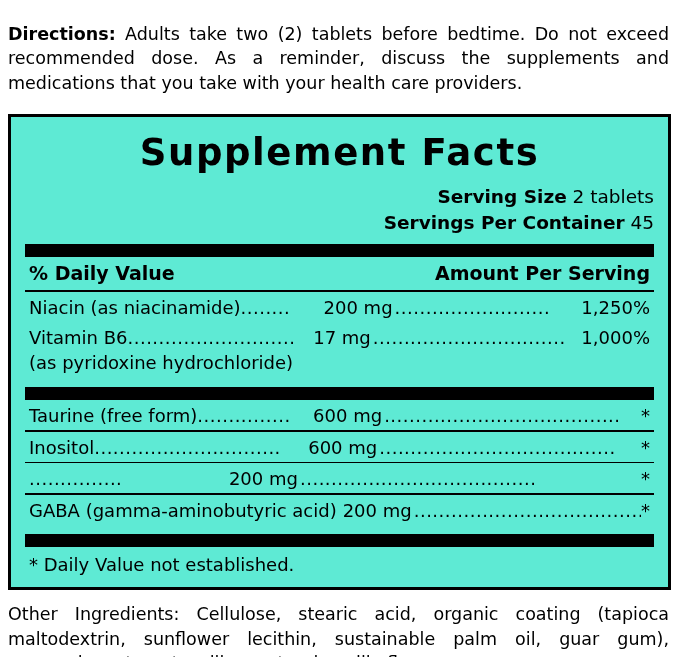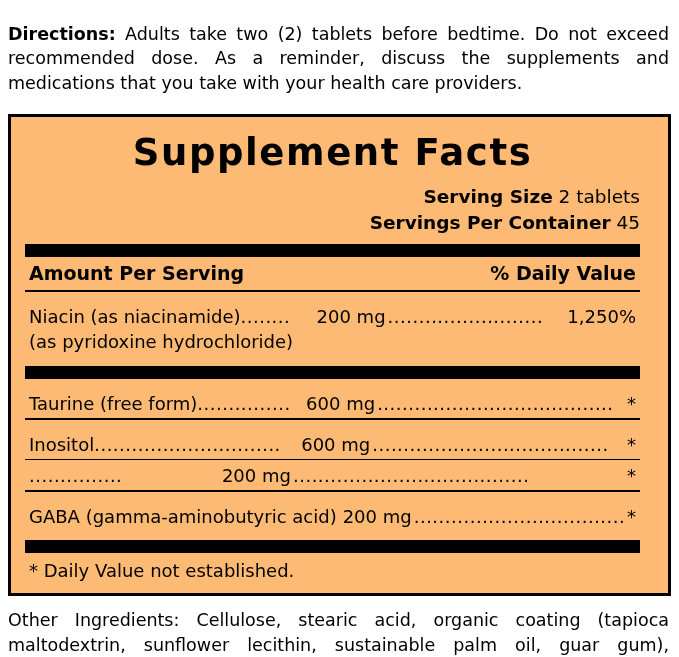--- a/index.html
+++ b/index.html
@@ -29,22 +29,22 @@
     text-align: justify;
     padding-top: 4px;
     padding-right: 2px;
   }
   .directions .lbl { font-weight: bold; }
 
   
   .panel {
     border: 3px solid #000;
     margin-top: 10px;
-    padding: 8px 28px 10px 14px;
-    background: #fdba74;
+    padding: 8px 14px 10px 14px;
+    background: #5eead4;
   }
   .sf-title {
     font-size: 37px;
     font-weight: bold;
     letter-spacing: 1.6px;
     text-align: center;
     line-height: 1.18;
     margin: 6px 0 10px 0;
     font-family: "DejaVu Sans", "Liberation Sans", sans-serif;
   }
@@ -81,21 +81,21 @@
     padding: 5px 4px 6px 4px;
   }
 
   .nutrient {
     display: flex;
     align-items: baseline;
     font-size: 18px;
     padding: 5px 4px 4px 4px;
     white-space: nowrap;
   }
-  .nutrient .nm { flex: 0 0 auto; margin-top: 9px; }
+  .nutrient .nm { flex: 0 0 auto; }
   .nutrient .dots1 {
     flex: 1 1 auto;
     overflow: hidden;
     white-space: nowrap;
     letter-spacing: 0.5px;
     min-width: 4px;
   }
   .nutrient .amt { flex: 0 0 auto; padding: 0 2px; }
   .nutrient .dots2 {
     flex: 1 1 auto;
@@ -138,34 +138,41 @@
 
     <div class="sf-title">Supplement Facts</div>
 
     <div class="serving-line"><span class="b">Serving Size</span> <span>2 tablets</span></div>
 
     <div class="serving-line"><span class="b">Servings Per Container</span> <span>45</span></div>
 
     <div class="rule-thick"></div>
 
     <div class="hdr-row">
+      <span>% Daily Value</span>
       <span>Amount Per Serving</span>
-      <span>% Daily Value</span>
     </div>
 
     <div class="rule-thin"></div>
 
     <div class="grp-a">
       <div class="nutrient">
         <span class="nm">Niacin (as niacinamide)</span>
         <span class="dots1">........</span>
         <span class="amt">200 mg</span>
         <span class="dots2">.........................</span>
         <span class="dv">1,250%</span>
       </div>
+      <div class="nutrient">
+        <span class="nm">Vitamin B6</span>
+        <span class="dots1">...........................</span>
+        <span class="amt">17 mg</span>
+        <span class="dots2">...............................</span>
+        <span class="dv">1,000%</span>
+      </div>
       <div class="subline">(as pyridoxine hydrochloride)</div>
     </div>
 
     <div class="rule-thick"></div>
 
     <div class="grp-b">
       <div class="nutrient">
         <span class="nm">Taurine (free form)</span>
         <span class="dots1">...............</span>
         <span class="amt">600 mg</span>

